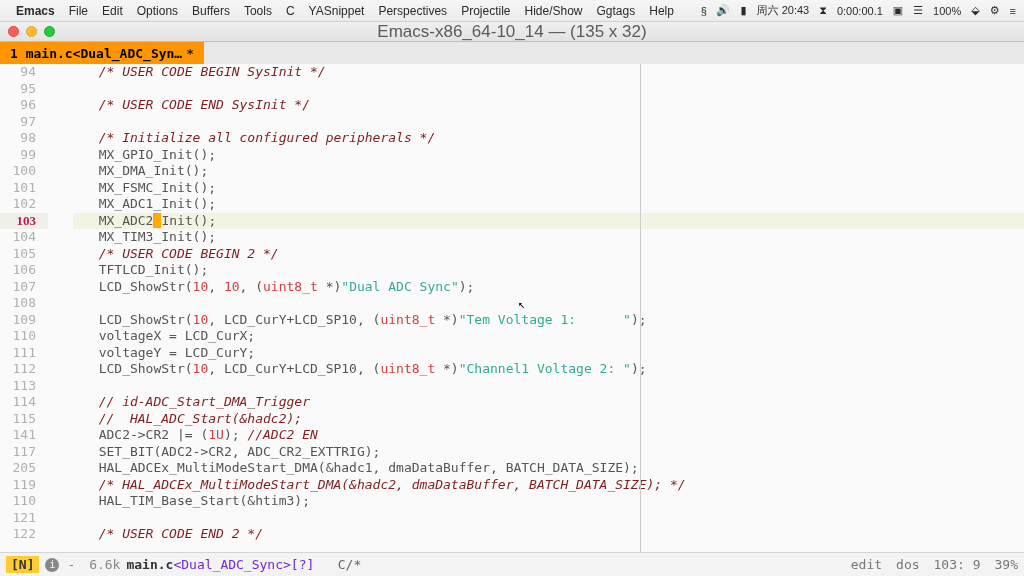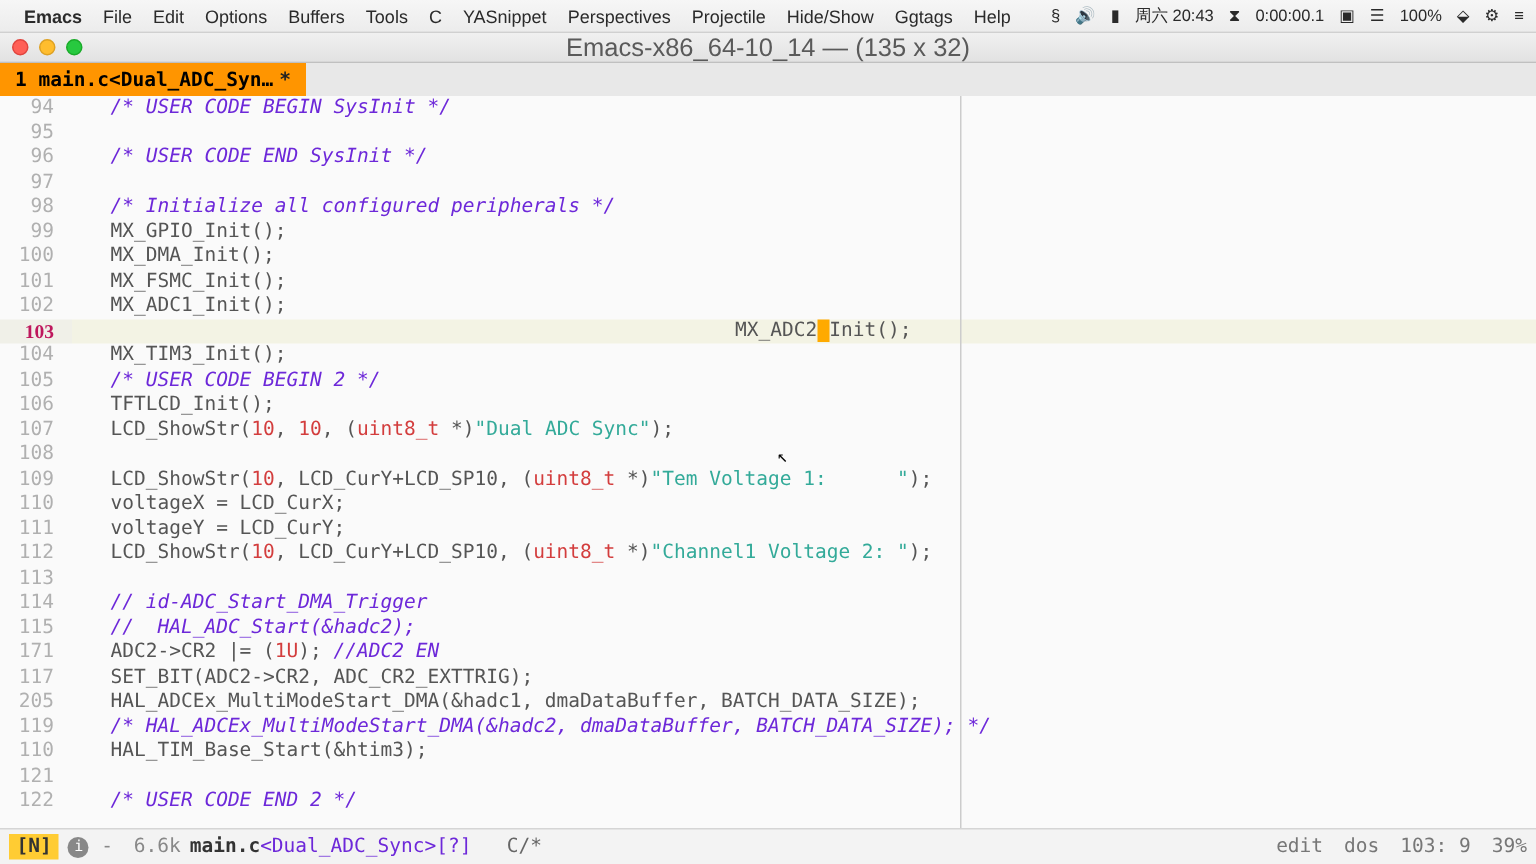--- a/index.html
+++ b/index.html
@@ -84,39 +84,40 @@
     .tab .dirty { margin-left: 4px; color: #222; }
     .editor {
       flex: 1;
       display: flex;
       background: #fafafa;
       font-family: 'Menlo', 'Consolas', monospace;
       font-size: 13px;
       line-height: 16.5px;
       overflow: hidden;
       position: relative;
+      gap: 25px;
     }
     .gutter {
       width: 48px;
       text-align: right;
       color: #b0b0b0;
       padding-top: 0;
       user-select: none;
     }
     .gutter .ln { padding-right: 12px; }
     .gutter .current { color: #be185d; font-weight: 600; background: #f0f0e8; font-family: Liberation Serif, serif;}
     .code {
       flex: 1;
       white-space: pre;
       color: #555;
       position: relative;
     }
     .code .line { padding-left: 10px; height: 16.5px; }
-    .code .current-line { background: #f3f3e4; text-align: center; }
-    .c-comment { color: #6d28d9; font-style: italic; }
+    .code .current-line { background: #f3f3e4; }
+    .c-comment { color: #7f1d1d; font-style: italic; }
     .c-string { color: #33aa99; }
     .c-type { color: #d33d3d; font-weight: 400; }
     .c-num { color: #d33d3d; }
     .cursor-block {
       background: #ffaa00;
       display: inline-block;
       width: 8px;
       height: 15px;
       vertical-align: text-bottom;
       position: relative;
@@ -242,21 +243,21 @@
       <div class="ln">106</div>
       <div class="ln">107</div>
       <div class="ln">108</div>
       <div class="ln">109</div>
       <div class="ln">110</div>
       <div class="ln">111</div>
       <div class="ln">112</div>
       <div class="ln">113</div>
       <div class="ln">114</div>
       <div class="ln">115</div>
-      <div class="ln">171</div>
+      <div class="ln">141</div>
       <div class="ln">117</div>
       <div class="ln">205</div>
       <div class="ln">119</div>
       <div class="ln">110</div>
       <div class="ln">121</div>
       <div class="ln">122</div>
     </div>
   <div class="code" id="code"><div class="line">  <span class="c-comment">/* USER CODE BEGIN SysInit */</span></div><div class="line"></div><div class="line">  <span class="c-comment">/* USER CODE END SysInit */</span></div><div class="line"></div><div class="line">  <span class="c-comment">/* Initialize all configured peripherals */</span></div><div class="line">  MX_GPIO_Init();</div><div class="line">  MX_DMA_Init();</div><div class="line">  MX_FSMC_Init();</div><div class="line">  MX_ADC1_Init();</div><div class="line current-line">  MX_ADC2<span class="cursor-block"></span>Init();</div><div class="line">  MX_TIM3_Init();</div><div class="line">  <span class="c-comment">/* USER CODE BEGIN 2 */</span></div><div class="line">  TFTLCD_Init();</div><div class="line">  LCD_ShowStr(<span class="c-num">10</span>, <span class="c-num">10</span>, (<span class="c-type">uint8_t</span> *)<span class="c-string">"Dual ADC Sync"</span>);</div><div class="line"></div><div class="line">  LCD_ShowStr(<span class="c-num">10</span>, LCD_CurY+LCD_SP10, (<span class="c-type">uint8_t</span> *)<span class="c-string">"Tem Voltage 1:      "</span>);</div><div class="line">  voltageX = LCD_CurX;</div><div class="line">  voltageY = LCD_CurY;</div><div class="line">  LCD_ShowStr(<span class="c-num">10</span>, LCD_CurY+LCD_SP10, (<span class="c-type">uint8_t</span> *)<span class="c-string">"Channel1 Voltage 2: "</span>);</div><div class="line"></div><div class="line">  <span class="c-comment">// id-ADC_Start_DMA_Trigger</span></div><div class="line">  <span class="c-comment">//  HAL_ADC_Start(&amp;hadc2);</span></div><div class="line">  ADC2-&gt;CR2 |= (<span class="c-num">1U</span>); <span class="c-comment">//ADC2 EN</span></div><div class="line">  SET_BIT(ADC2-&gt;CR2, ADC_CR2_EXTTRIG);</div><div class="line">  HAL_ADCEx_MultiModeStart_DMA(&amp;hadc1, dmaDataBuffer, BATCH_DATA_SIZE);</div><div class="line">  <span class="c-comment">/* HAL_ADCEx_MultiModeStart_DMA(&amp;hadc2, dmaDataBuffer, BATCH_DATA_SIZE); */</span></div><div class="line">  HAL_TIM_Base_Start(&amp;htim3);</div><div class="line"></div><div class="line">  <span class="c-comment">/* USER CODE END 2 */</span></div></div>
   <div class="vsplit"></div>
   <div class="mouse-ptr">↖</div>

